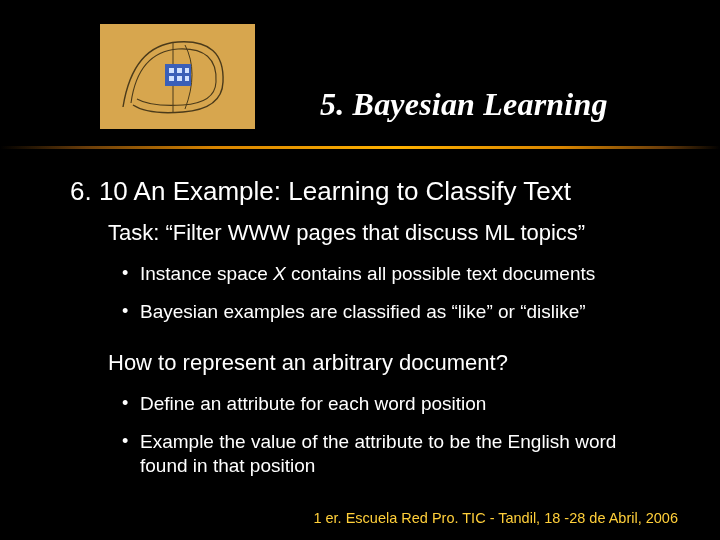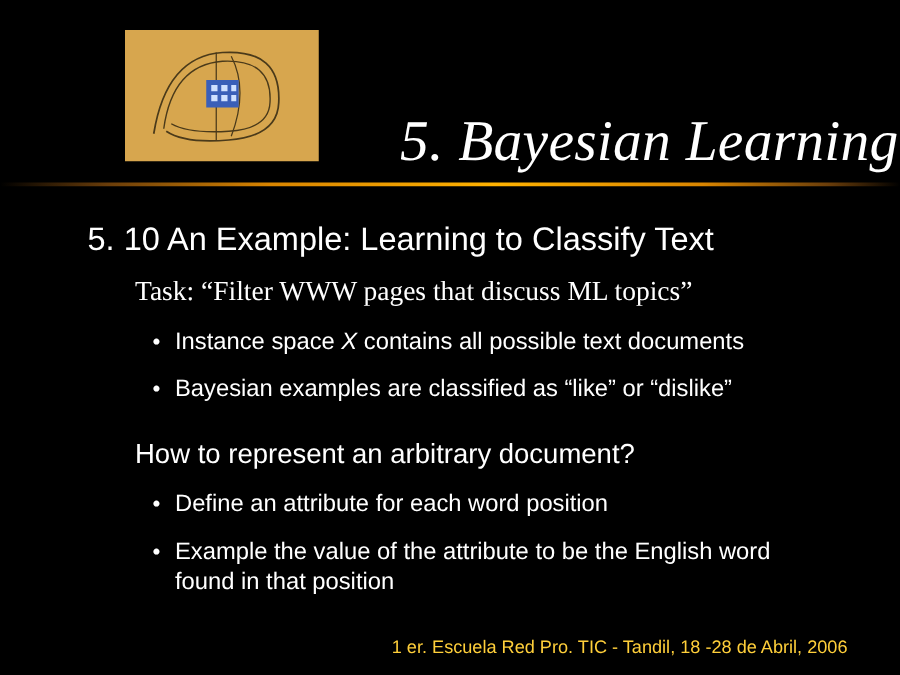--- a/index.html
+++ b/index.html
@@ -19,25 +19,26 @@
     background: #d7a64e;
     display: flex;
     align-items: center;
     justify-content: center;
   }
   .logo svg { width: 150px; height: 100px; }
   .title {
     position: absolute;
     top: 86px;
     left: 320px;
-    font-size: 46px;
+    font-size: 32px;
     font-style: italic;
     color: #fff;
     font-family: "Times New Roman", Times, serif;
     letter-spacing: 0.2px;
+    font-weight: bold;
   }
   .underline {
     position: absolute;
     top: 146px;
     left: 0;
     width: 720px;
     height: 3px;
     background: linear-gradient(to right, #000 0%, #6a3d0a 12%, #d98500 30%, #ffb200 55%, #d98500 78%, #6a3d0a 92%, #000 100%);
   }
   .subtitle {
@@ -47,21 +48,20 @@
     font-size: 26px;
     color: #fff;
     font-family: Arial, sans-serif;
   }
   .task {
     position: absolute;
     top: 220px;
     left: 108px;
     font-size: 22px;
     color: #fff;
-    font-family: Liberation Serif, serif;
   }
   .bullet1 {
     position: absolute;
     left: 140px;
     font-size: 19px;
     color: #fff;
     line-height: 1.25;
     max-width: 520px;
   }
   .b1 { top: 262px; }
@@ -107,21 +107,21 @@
     <rect x="82" y="41" width="4" height="5" fill="#cfe0ff"></rect>
     <rect x="66" y="49" width="5" height="5" fill="#cfe0ff"></rect>
     <rect x="74" y="49" width="5" height="5" fill="#cfe0ff"></rect>
     <rect x="82" y="49" width="4" height="5" fill="#cfe0ff"></rect>
   </svg>
 </div>
 
 <div class="title">5. Bayesian Learning</div>
 <div class="underline"></div>
 
-<div class="subtitle">5. 10 An Example: Learning to Classify Text</div>
+<div class="subtitle">6. 10 An Example: Learning to Classify Text</div>
 
 <div class="task">Task: “Filter WWW pages that discuss ML topics”</div>
 
 <div class="bullet1 b1">
   Instance space <span class="italic-var">X</span> contains all possible text documents
 </div>
 <div class="bullet1 b2">Bayesian examples are classified as “like” or “dislike”</div>
 
 <div class="q">How to represent an arbitrary document?</div>
 

